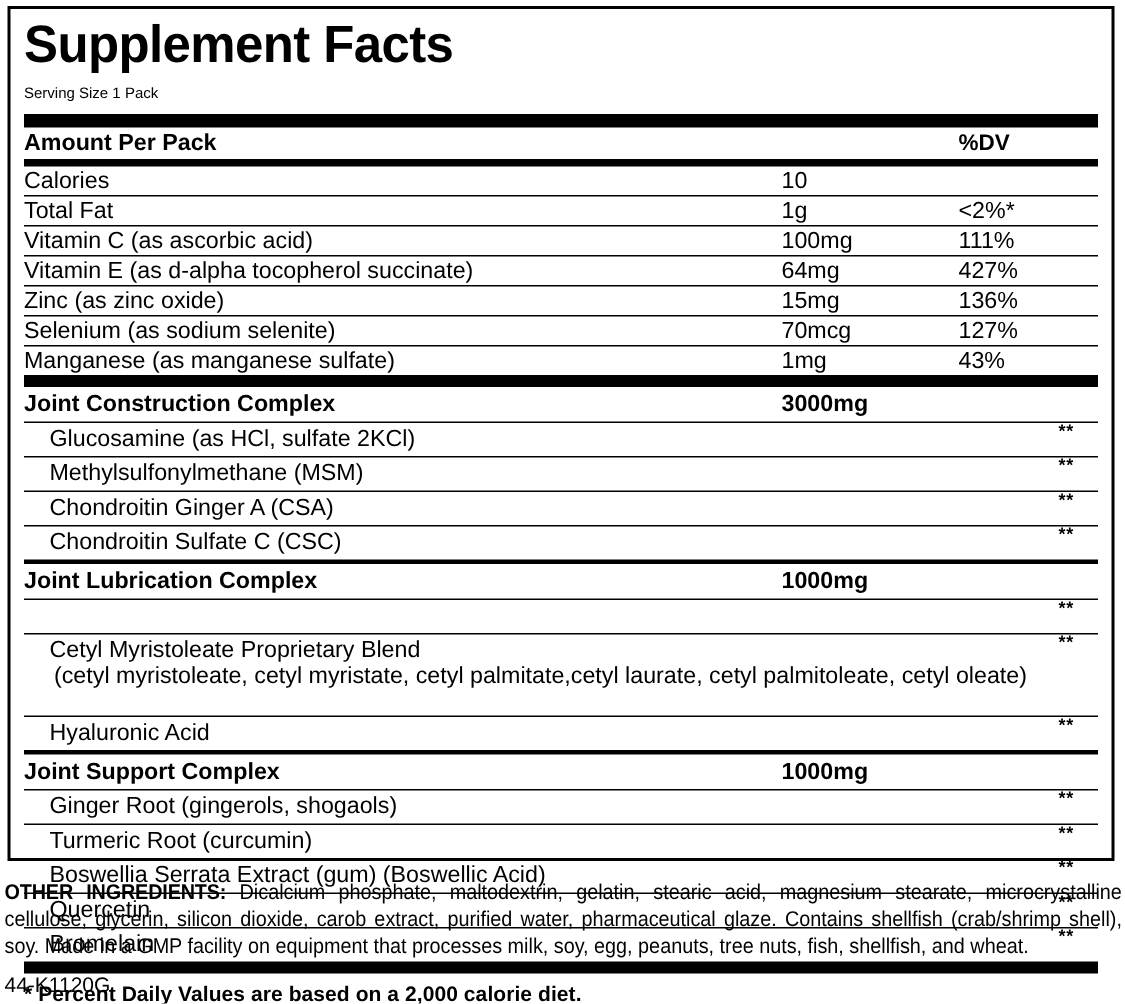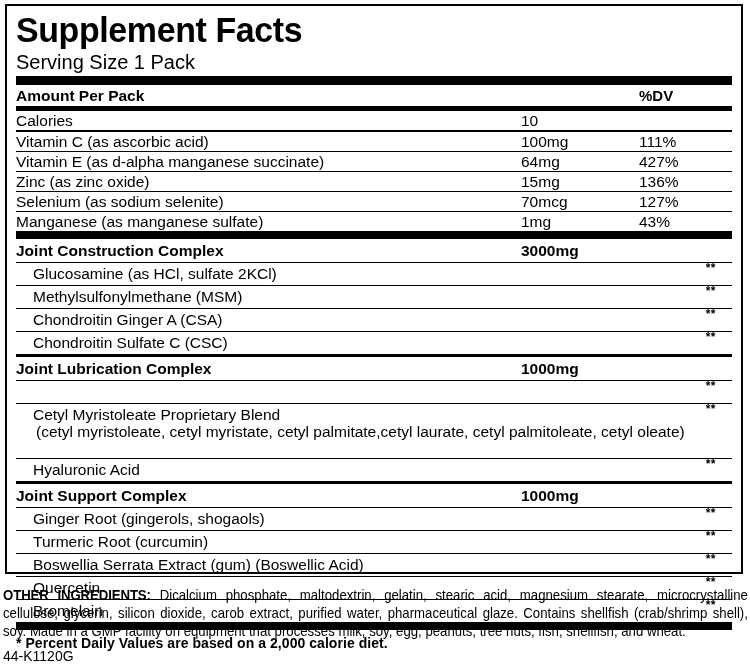--- a/index.html
+++ b/index.html
@@ -40,21 +40,21 @@
     font-size: 35px;
     font-weight: bold;
     letter-spacing: -0.4px;
     line-height: 40px;
     padding-top: 4px;
     transform: scaleX(0.97);
     transform-origin: left center;
     white-space: nowrap;
   }
   .serving {
-    font-size: 20px;
+    font-size: 10px;
     line-height: 19px;
     padding-top: 3px;
     padding-bottom: 4px;
   }
 
   
   .rule-thick  { height: 9px;  background:#000; margin:0; }
   .rule-med    { height: 5px;  background:#000; margin:0; }
   .rule-sect   { height: 8px;  background:#000; margin:0; }
   .rule-thin   { height: 1px;  background:#000; margin:0; }
@@ -169,29 +169,34 @@
 
     <div class="rule-med"></div>
 
     <div id="nutrient-rows">
         <div class="row">
           <span class="name">Calories</span>
           <span class="amount">10</span>
           <span class="dv"></span>
         </div>
         <div class="rule-thin"></div>
+        <div class="row">
+          <span class="name">Total Fat</span>
+          <span class="amount">1g</span>
+          <span class="dv">&lt;2%*</span>
+        </div>
         <div class="rule-thin"></div>
         <div class="row">
           <span class="name">Vitamin C (as ascorbic acid)</span>
           <span class="amount">100mg</span>
           <span class="dv">111%</span>
         </div>
         <div class="rule-thin"></div>
         <div class="row">
-          <span class="name">Vitamin E (as d-alpha manganese succinate)</span>
+          <span class="name">Vitamin E (as d-alpha tocopherol succinate)</span>
           <span class="amount">64mg</span>
           <span class="dv">427%</span>
         </div>
         <div class="rule-thin"></div>
         <div class="row">
           <span class="name">Zinc (as zinc oxide)</span>
           <span class="amount">15mg</span>
           <span class="dv">136%</span>
         </div>
         <div class="rule-thin"></div>

